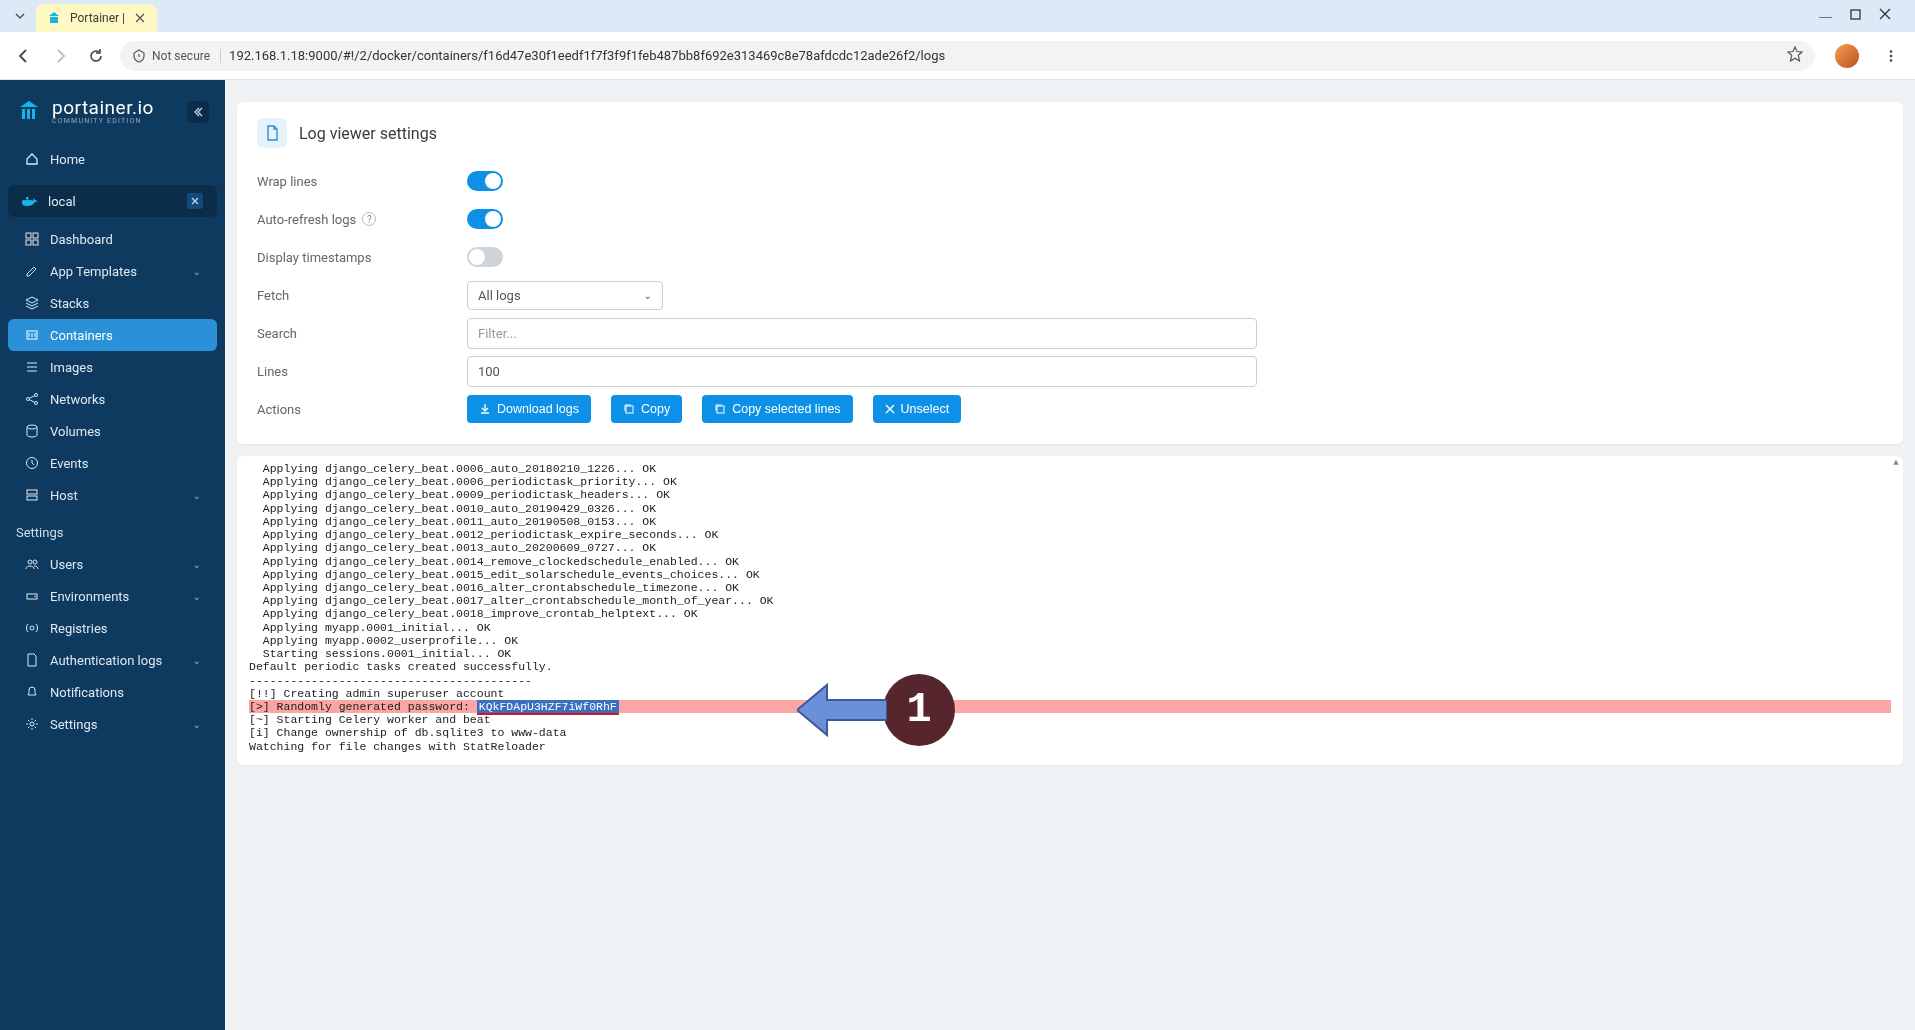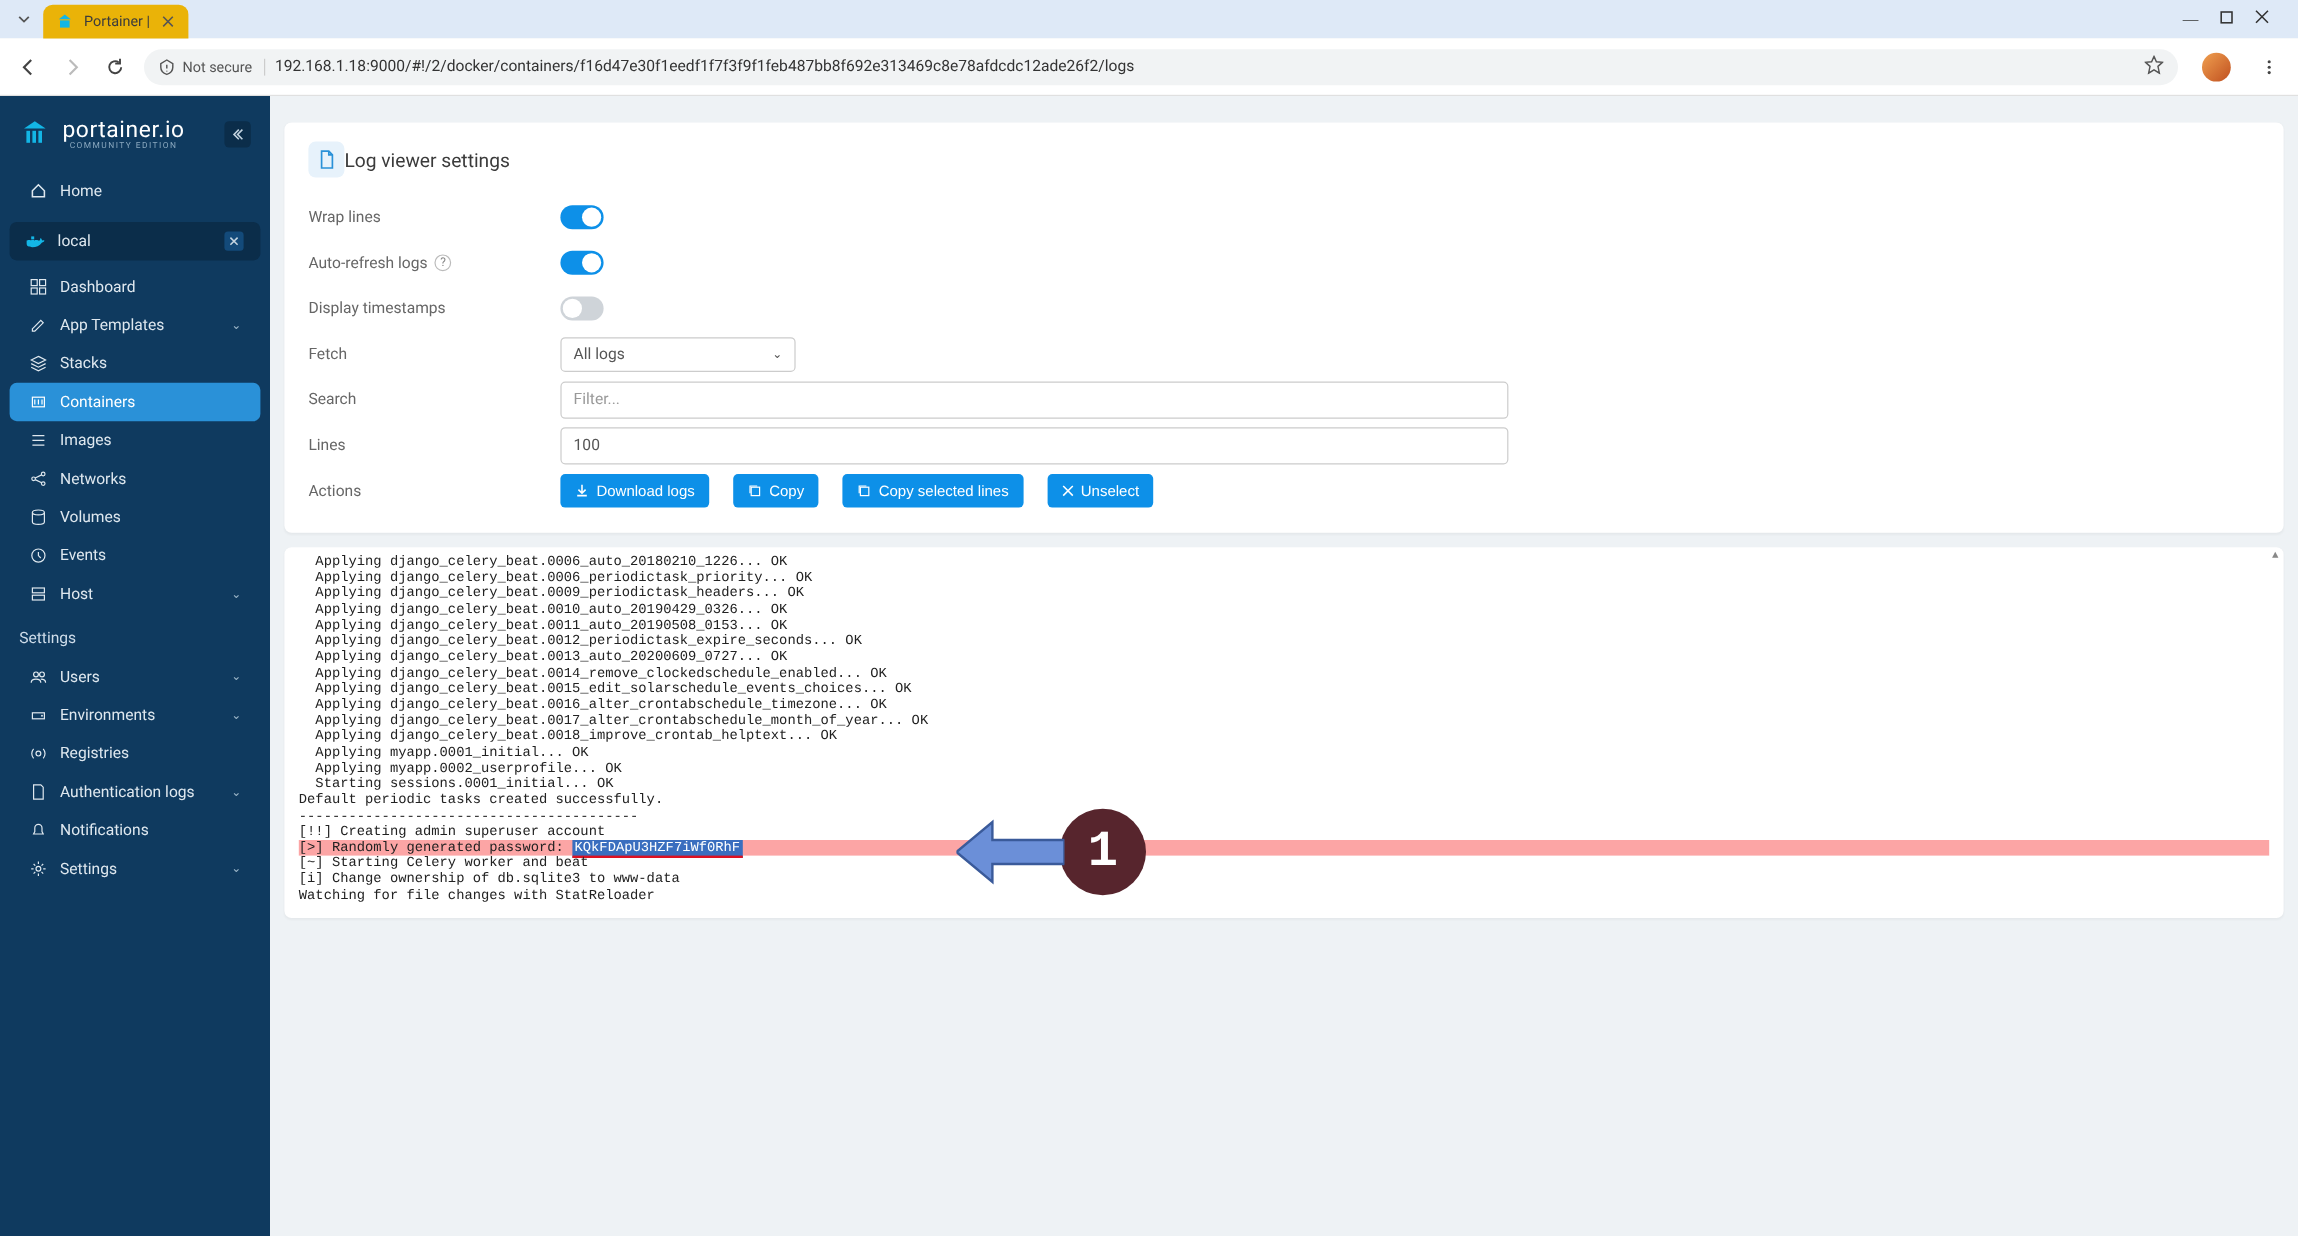--- a/index.html
+++ b/index.html
@@ -1,59 +1,59 @@
 <!DOCTYPE html>
 <html><head>
 <meta charset="utf-8">
 <style>
 * { margin: 0; padding: 0; box-sizing: border-box; }
 body { font-family: -apple-system, BlinkMacSystemFont, "Segoe UI", Roboto, sans-serif; background: #f4f4f4; width: 1915px; height: 1030px; overflow: hidden; }
 
 
 .browser-chrome { background: #dee9f7; height: 32px; display: flex; align-items: center; padding: 0 4px; }
 .tab-indicator { width: 20px; height: 20px; display: flex; align-items: center; justify-content: center; margin: 0 6px; color: #555; }
-.browser-tab { background: #eab308; border-radius: 8px 8px 0 0; height: 28px; display: flex; align-items: center; padding: 0 10px; gap: 8px; font-size: 12px; color: #3c3c3c; margin-top: 4px; }
+.browser-tab { background: #fef9c3; border-radius: 8px 8px 0 0; height: 28px; display: flex; align-items: center; padding: 0 10px; gap: 8px; font-size: 12px; color: #3c3c3c; margin-top: 4px; }
 .tab-favicon { width: 16px; height: 16px; display: inline-flex; align-items: center; justify-content: center; }
 .tab-close { width: 14px; height: 14px; display: inline-flex; align-items: center; justify-content: center; cursor: pointer; color: #555; }
 .window-controls { margin-left: auto; display: flex; gap: 18px; padding-right: 20px; color: #333; }
 .window-controls span { cursor: pointer; font-size: 13px; font-family: "Segoe UI Symbol"; }
 
 .nav-bar { background: #fff; height: 48px; display: flex; align-items: center; padding: 0 12px; gap: 12px; border-bottom: 1px solid #e0e0e0; }
 .nav-arrow { width: 24px; height: 24px; display: flex; align-items: center; justify-content: center; cursor: pointer; color: #444; }
 .nav-arrow.disabled { color: #bbb; }
 .reload-icon { width: 24px; height: 24px; display: flex; align-items: center; justify-content: center; cursor: pointer; color: #444; }
 .url-bar { flex: 1; background: #f1f3f4; border-radius: 16px; height: 30px; display: flex; align-items: center; padding: 0 12px; gap: 8px; font-size: 13px; color: #555; }
 .url-security { display: flex; align-items: center; gap: 6px; border-right: 1px solid #ccc; padding-right: 10px; color: #555; font-size: 12px; }
 .url-text { color: #333; }
 .star-icon { margin-left: auto; cursor: pointer; color: #555; }
 .profile-circle { width: 24px; height: 24px; border-radius: 50%; background: linear-gradient(135deg, #f0a050, #c05020); margin-left: 8px; }
 .menu-dots { width: 24px; height: 24px; display: flex; align-items: center; justify-content: center; cursor: pointer; color: #444; margin-left: 8px; }
 
 
 .app-wrap { display: flex; height: calc(1030px - 68px); }
 .sidebar { width: 225px; background: #0f3a5f; color: #dfe8ef; display: flex; flex-direction: column; padding-top: 18px; overflow-y: auto; }
-.logo-row { display: flex; align-items: center; padding: 0 16px 18px 16px; gap: 10px; text-align: center; }
+.logo-row { display: flex; align-items: center; padding: 0 16px 18px 16px; gap: 10px; }
 .logo-mark { width: 26px; height: 26px; }
 .logo-text { font-size: 19px; font-weight: 400; color: #fff; letter-spacing: 0.5px; line-height: 1; }
 .logo-sub { font-size: 7px; letter-spacing: 1.2px; color: #8aa8bf; }
 .collapse-btn { margin-left: auto; width: 22px; height: 22px; background: #0b2d4a; border-radius: 4px; display: flex; align-items: center; justify-content: center; font-size: 10px; cursor: pointer; color: #c4d4e0; }
 
 .nav-item { display: flex; align-items: center; padding: 8px 16px; font-size: 13px; cursor: pointer; gap: 10px; color: #dfe8ef; border-radius: 6px; margin: 0 8px; }
 .nav-item.active { background: #2a91d8; color: #fff; }
 .nav-item .chev { margin-left: auto; font-size: 10px; color: #9ab4c7; }
 .nav-icon { width: 16px; height: 16px; display: inline-flex; align-items: center; justify-content: center; font-size: 13px; }
 .nav-spacer { height: 10px; }
 .env-item { display: flex; align-items: center; padding: 8px 14px; font-size: 13px; gap: 10px; background: #0b2d4a; border-radius: 6px; margin: 0 8px 6px 8px; }
 .env-close { margin-left: auto; width: 16px; height: 16px; border-radius: 3px; background: #134a7a; display: flex; align-items: center; justify-content: center; font-size: 10px; cursor: pointer; color: #c4d4e0;}
 .settings-header { padding: 14px 16px 8px 16px; font-size: 13px; color: #cfddea; }
 
 .main { flex: 1; background: #eef2f5; overflow-y: auto; position: relative; }
 .panel { background: #fff; border-radius: 6px; margin: 0 12px 12px 12px; box-shadow: 0 1px 2px rgba(0,0,0,0.04); padding: 16px 20px; }
 .panel:first-child { margin-top: 22px; }
-.panel-header { display: flex; align-items: center; font-size: 16px; margin-bottom: 14px; color: #3b3b3b; }
+.panel-header { display: flex; align-items: center; gap: 12px; font-size: 16px; margin-bottom: 14px; color: #3b3b3b; }
 .panel-icon { width: 30px; height: 30px; background: #e7f2fb; border-radius: 6px; display: flex; align-items: center; justify-content: center; color: #2a91d8; }
 .form-row { display: flex; align-items: center; min-height: 38px; font-size: 13px; color: #666; }
 .form-label { width: 210px; display: flex; align-items: center; gap: 6px; }
 .help-ic { width: 14px; height: 14px; border: 1px solid #bbb; border-radius: 50%; display: inline-flex; align-items: center; justify-content: center; font-size: 10px; color: #888; }
 
 .toggle { width: 36px; height: 20px; background: #0d90e8; border-radius: 10px; position: relative; cursor: pointer; }
 .toggle::after { content: ""; position: absolute; right: 2px; top: 2px; width: 16px; height: 16px; background: #fff; border-radius: 50%; }
 .toggle.off { background: #cfd4d9; }
 .toggle.off::after { left: 2px; right: auto; }
 

